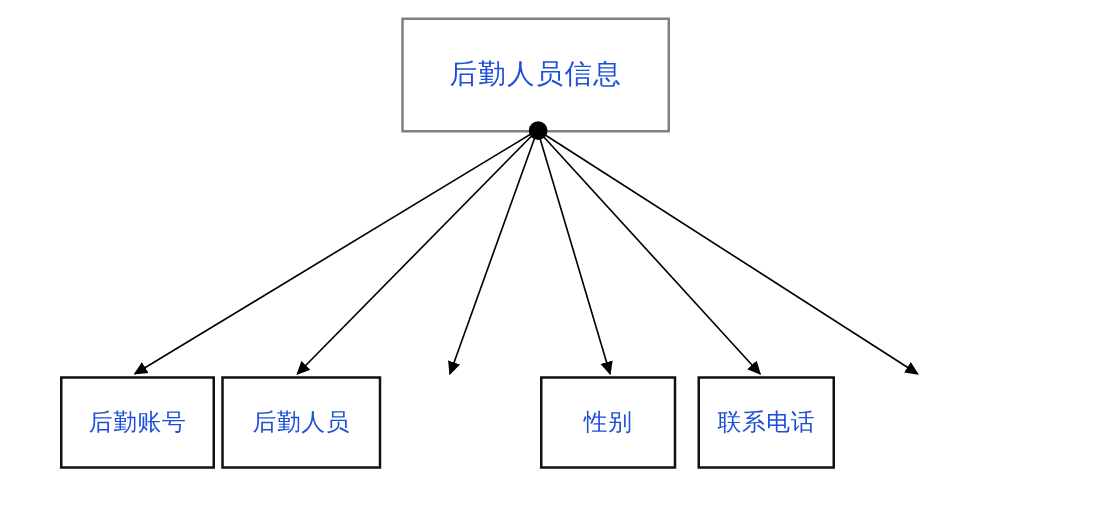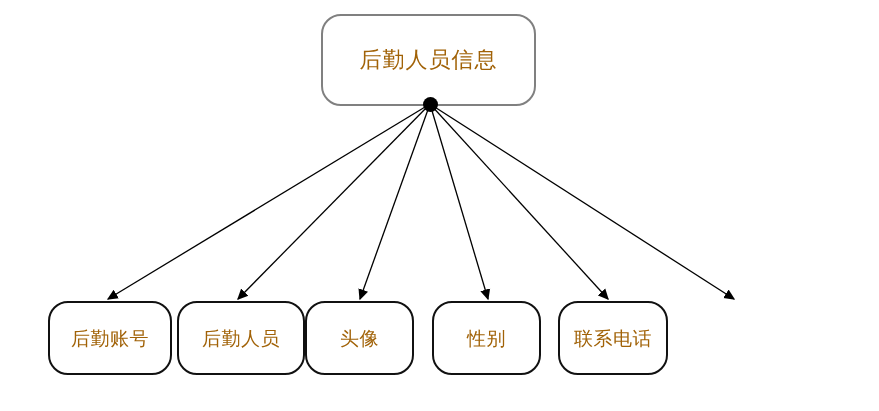--- a/index.html
+++ b/index.html
@@ -25,23 +25,22 @@
     height: 411px;
   }
   .node {
     position: absolute;
     box-sizing: border-box;
     background: #ffffff;
     display: flex;
     align-items: center;
     justify-content: center;
     text-align: left;
-    color: #a16207;
+    color: #1d4ed8;
     line-height: 1.2;
-    border-radius: 20px;
   }
   .node-root {
     left: 321px;
     top: 14px;
     width: 215px;
     height: 92px;
     border: 2px solid #808080;
     font-size: 22px;
     letter-spacing: 1px;
   }
@@ -98,23 +97,20 @@
   </div>
 
   <div class="hub"></div>
 
   <div class="node node-leaf leaf-0">
     <span class="node-label">后勤账号</span>
   </div>
   <div class="node node-leaf leaf-1">
     <span class="node-label">后勤人员</span>
   </div>
-  <div class="node node-leaf leaf-2">
-    <span class="node-label">头像</span>
-  </div>
   <div class="node node-leaf leaf-4">
     <span class="node-label">联系电话</span>
   </div>
   <div class="node node-leaf leaf-3">
     <span class="node-label">性别</span>
   </div>
 
 </div>
 
 </body></html>

